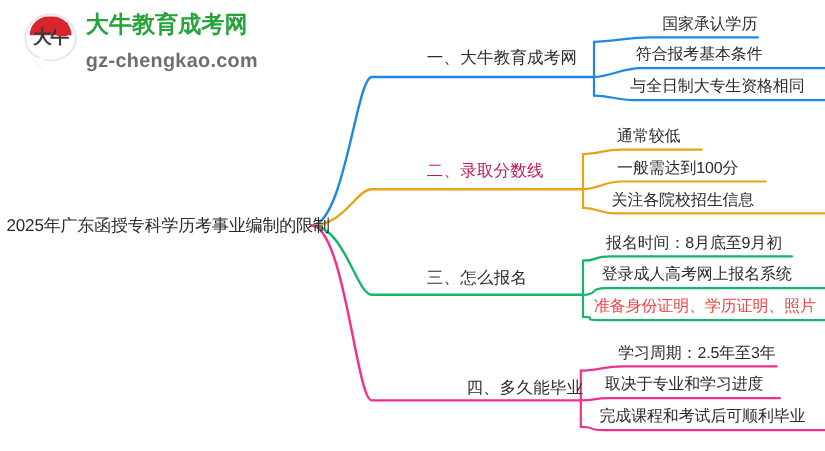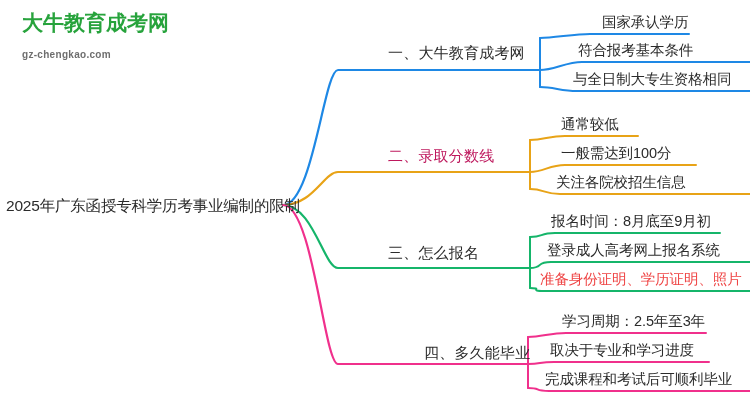--- a/index.html
+++ b/index.html
@@ -82,21 +82,21 @@
   #logo-text { display: flex; flex-direction: column; justify-content: center; gap: 12px; }
   #logo-title {
     font-size: 21px;
     font-weight: bold;
     color: #27a33c;
     letter-spacing: 0px;
     line-height: 25px;
     white-space: nowrap;
   }
   #logo-sub {
-    font-size: 10px;
+    font-size: 18px;
     font-weight: bold;
     color: #6e6e6e;
     letter-spacing: 0.3px;
     line-height: 16px;
     white-space: nowrap;
   }
 
   
   #map-svg {
     position: absolute;
@@ -122,20 +122,27 @@
   }
   .leaf-label {
     font-size: 14.5px;
     letter-spacing: -0.1px;
   }
 </style>
 </head>
 <body>
 
 <div id="logo">
+  <div id="logo-mark">
+    <div class="bubble"></div>
+    <div class="bubble-tail"></div>
+    <div class="red-cap"></div>
+    <div class="mark-text">大牛</div>
+    <div class="red-dot"></div>
+  </div>
   <div id="logo-text">
     <div id="logo-title">大牛教育成考网</div>
     <div id="logo-sub">gz-chengkao.com</div>
   </div>
 </div>
 
 <svg id="map-svg" viewBox="0 0 750 410" xmlns="http://www.w3.org/2000/svg">
   <g id="connector-layer" fill="none" stroke-width="2" stroke-linecap="round">
       <path d="M 283 205 C 313 205, 324 70, 338 70 L 540 70" stroke="#1e88e5" stroke-width="2.2" fill="none" stroke-linecap="round"></path>
       <path d="M 540 38 L 540 87" stroke="#1e88e5" stroke-width="2" fill="none" stroke-linecap="round"></path>

